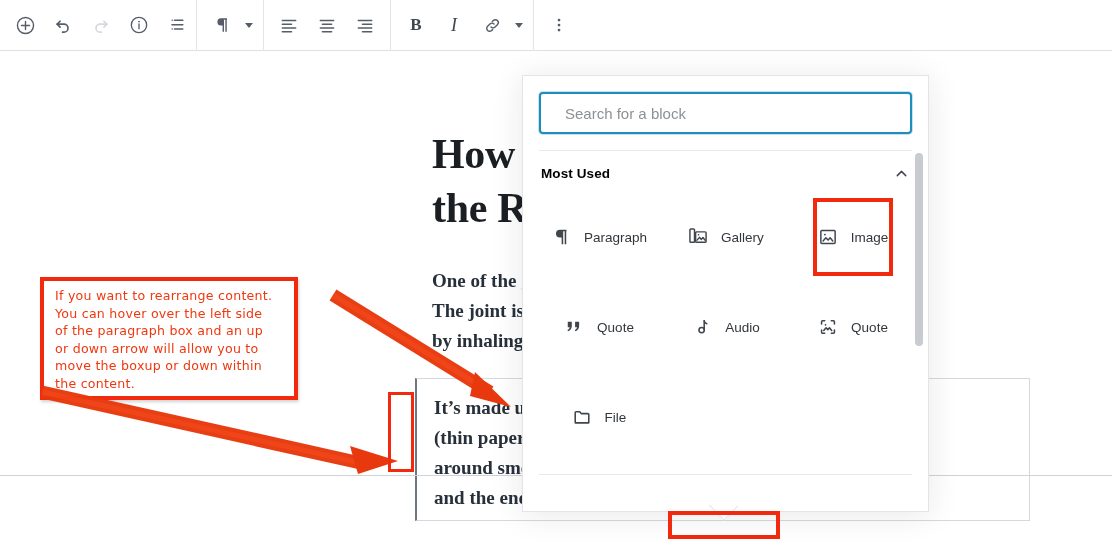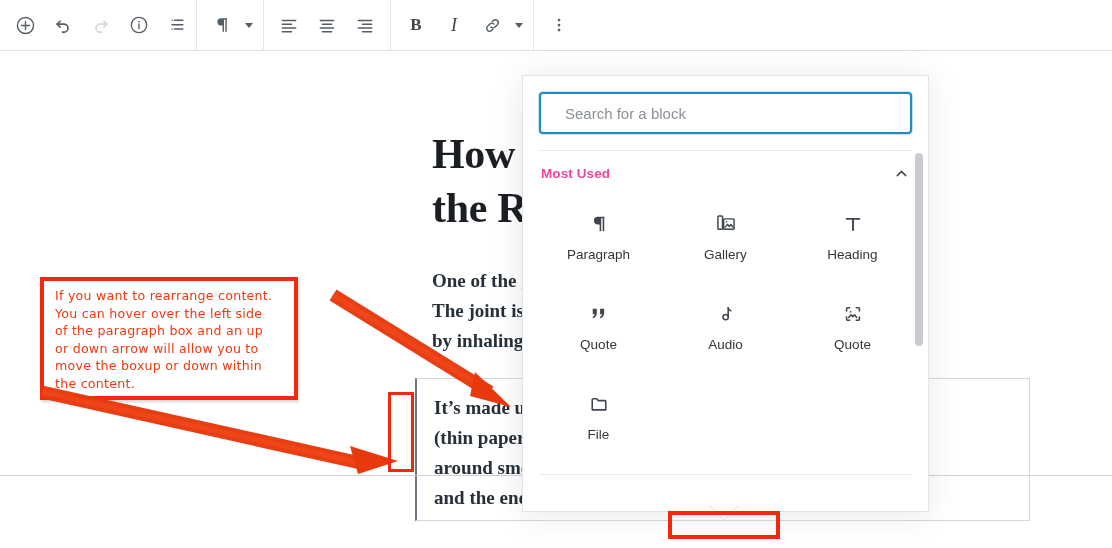--- a/index.html
+++ b/index.html
@@ -166,32 +166,32 @@
   #panel-divider {
     margin: 16px 16px 0 16px;
     border-top: 1px solid #e8eaec;
   }
   #panel-head {
     display: flex; align-items: center; justify-content: space-between;
     padding: 14px 18px 10px 18px;
     cursor: pointer;
   }
   #panel-head .title {
-    font-size: 13.5px; font-weight: 700; color: #ec4899;
+    font-size: 13.5px; font-weight: 700; color: #000000;
     letter-spacing: 0.1px;
   }
   #panel-head .chev { color: #40464d; display: flex; }
   .block-grid {
     display: grid;
     grid-template-columns: repeat(3, 1fr);
     padding: 0 12px;
   }
   .block-item {
     height: 90px;
-    display: flex; flex-direction: column;
+    display: flex; flex-direction: row;
     align-items: center; justify-content: center;
     gap: 12px;
     cursor: pointer;
     position: relative;
   }
   .block-item .bicon { color: #40464d; display:flex; }
   .block-item .blabel {
     font-size: 13.5px; color: #32373c;
     font-family: "Liberation Sans", sans-serif;
   }
@@ -437,30 +437,31 @@
           <rect x="3.2" y="3.2" width="5" height="14.6" rx="1"></rect>
           <rect x="9.4" y="6.4" width="11.4" height="11.4" rx="1"></rect>
           <path d="M11 15.4l2.6-3 2 2.2 1.8-2.1 2.2 2.9" stroke-linecap="round" stroke-linejoin="round"></path>
           <circle cx="12.6" cy="9.6" r=".9" fill="currentColor" stroke="none"></circle>
         </svg>
       </span>
       <span class="blabel">Gallery</span>
     </div>
 
 
-
-    <div class="block-item">
-      <span class="bicon">
-        <svg width="22" height="22" viewBox="0 0 24 24" fill="none" stroke="currentColor" stroke-width="2.1" stroke-linecap="round">
-          <path d="M5 6.4h14"></path>
-            <path d="M12 6.4V18.6"></path>
-        </svg>
-      </span>
-      <span class="blabel">Heading</span>
-    </div>
+    <div class="block-item marked">
+      <span class="bicon">
+        <svg width="22" height="22" viewBox="0 0 24 24" fill="none" stroke="currentColor" stroke-width="1.6">
+          <rect x="4.2" y="4.8" width="15.6" height="14.4" rx="1.2"></rect>
+          <path d="M6.6 16.4l3.1-3.6 2.4 2.6 2.2-2.5 2.9 3.5" stroke-linecap="round" stroke-linejoin="round"></path>
+          <circle cx="8.6" cy="9.4" r="1" fill="currentColor" stroke="none"></circle>
+        </svg>
+      </span>
+      <span class="blabel">Image</span>
+    </div>
+
 
     <div class="block-item">
       <span class="bicon">
         <svg width="22" height="22" viewBox="0 0 24 24" fill="currentColor">
           <path d="M5.2 6.2h4.4v4.6c0 2.9-1.5 4.9-4.1 5.9l-.7-1.5c1.6-.7 2.4-1.7 2.5-3H5.2V6.2z"></path>
           <path d="M13.2 6.2h4.4v4.6c0 2.9-1.5 4.9-4.1 5.9l-.7-1.5c1.6-.7 2.4-1.7 2.5-3h-2.1V6.2z"></path>
         </svg>
       </span>
       <span class="blabel">Quote</span>
     </div>

